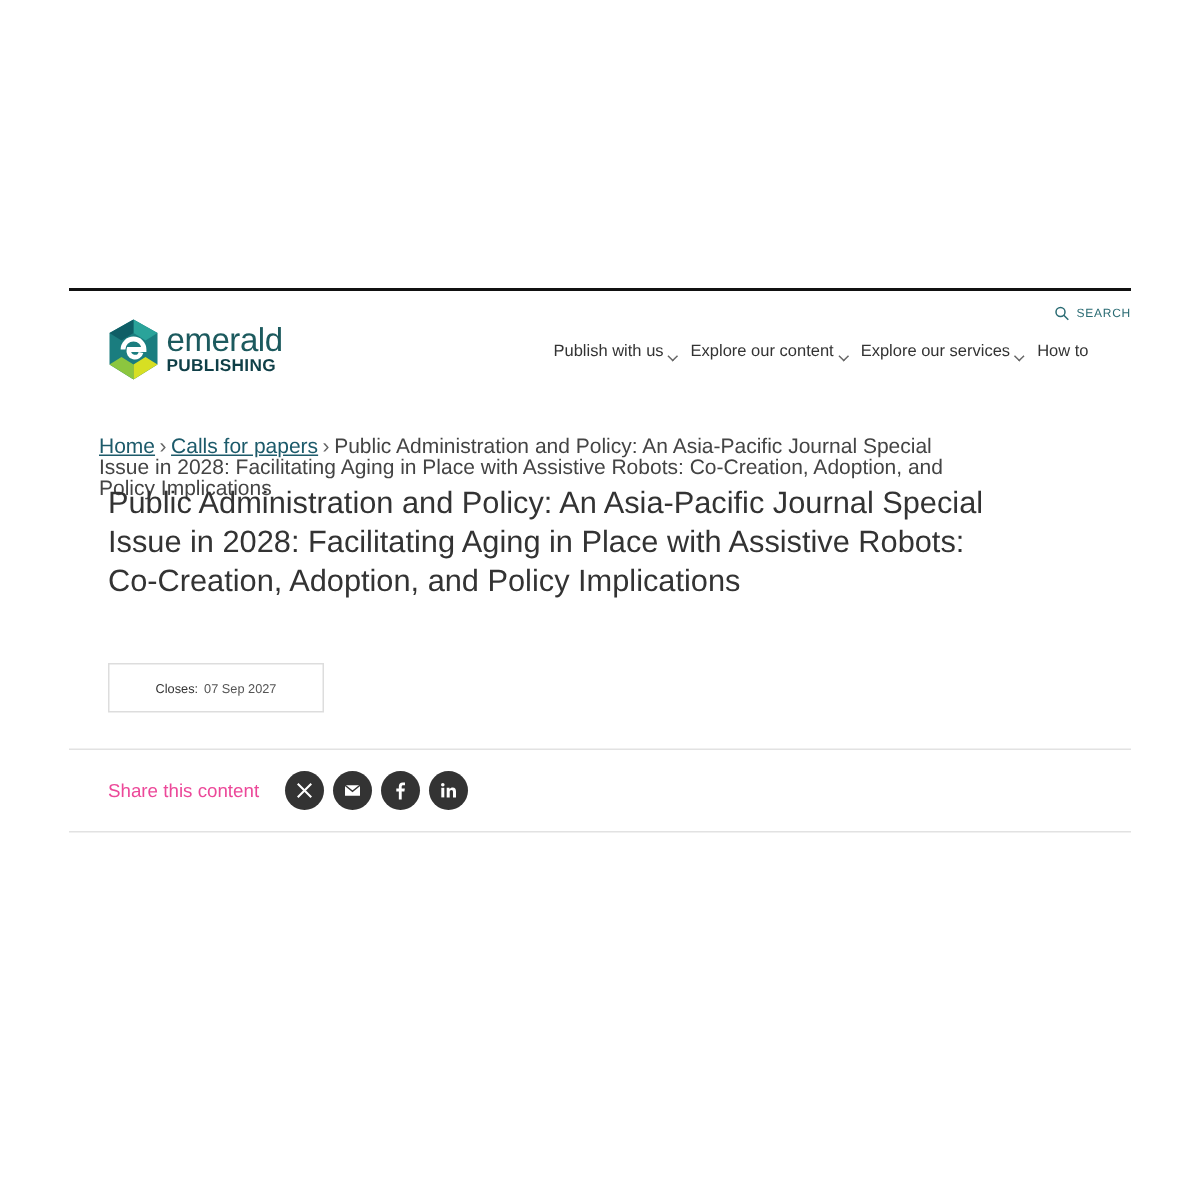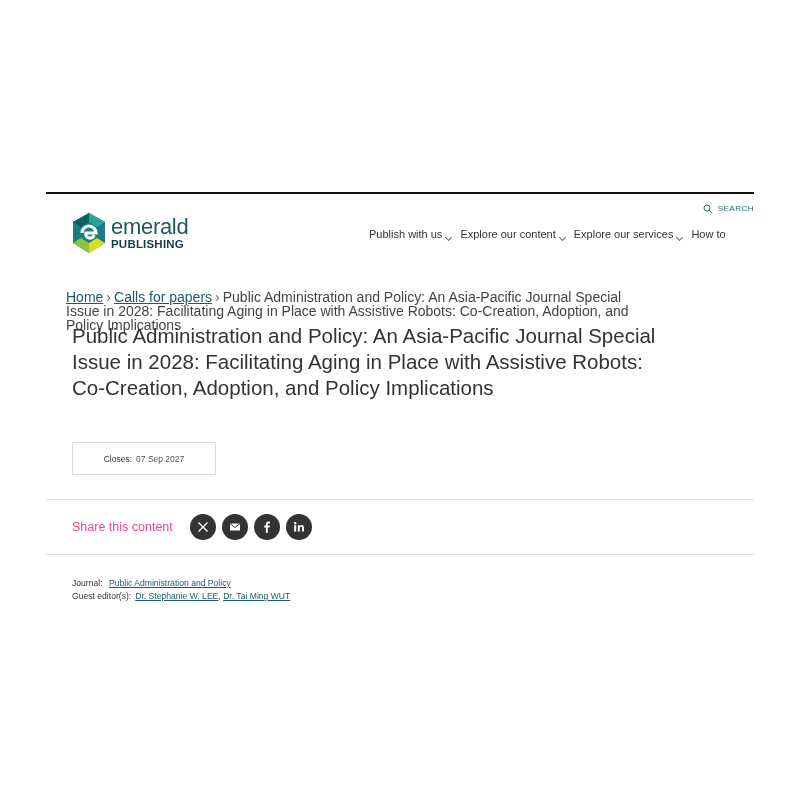--- a/index.html
+++ b/index.html
@@ -129,23 +129,13 @@
       <svg viewBox="0 0 14 14">
         <rect x="2.2" y="5.2" width="2" height="6.4" fill="#fff"></rect>
         <circle cx="3.2" cy="3.2" r="1.2" fill="#fff"></circle>
         <path d="M5.8,5.2 H7.7 V6.1 C8.1,5.4 8.9,5 9.8,5 C11.3,5 12,6 12,7.7 V11.6 H10 V8.1 C10,7.2 9.7,6.7 9,6.7 C8.2,6.7 7.8,7.3 7.8,8.1 V11.6 H5.8 Z" fill="#fff"></path>
       </svg>
     </div>
   </div>
 
   <div class="divider" style="top:362px;"></div>
 
-  <div class="meta">
-    <div>
-      <span class="k">Journal:</span>
-      <a>Public Administration and Policy</a>
-    </div>
-    <div>
-      <span class="k">Guest editor(s):</span><a>Dr. Stephanie W. LEE</a><span>,</span>
-      <a>Dr. Tai Ming WUT</a>
-    </div>
-  </div>
 </div>
 
 </body></html>

